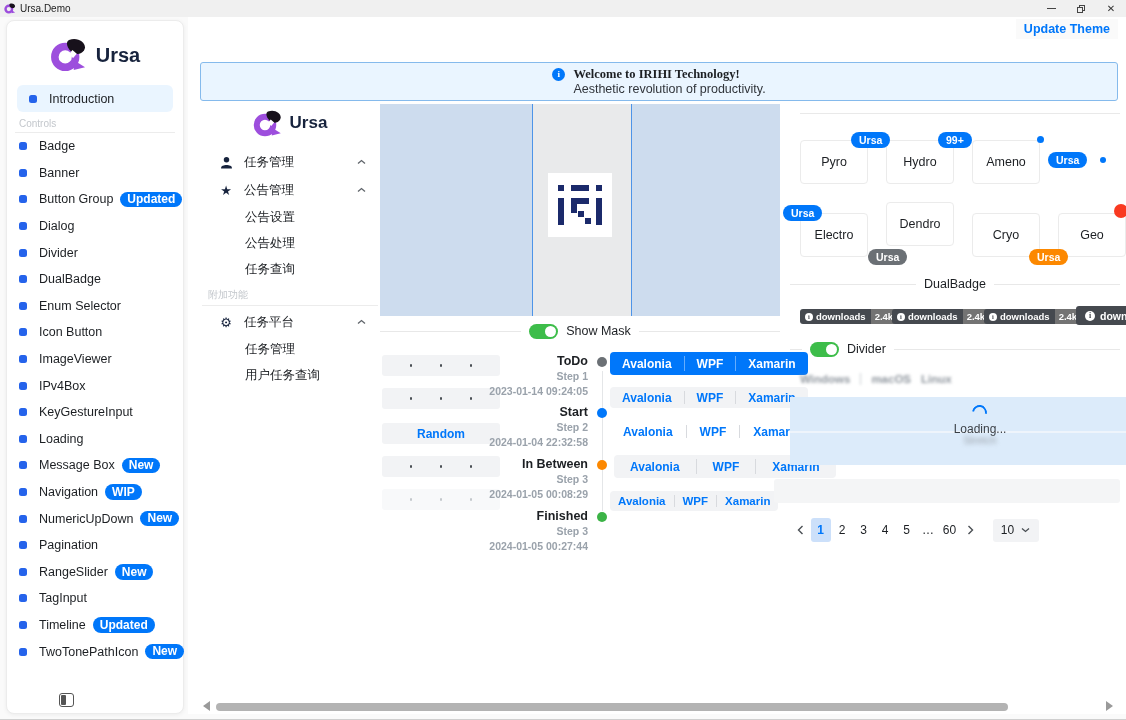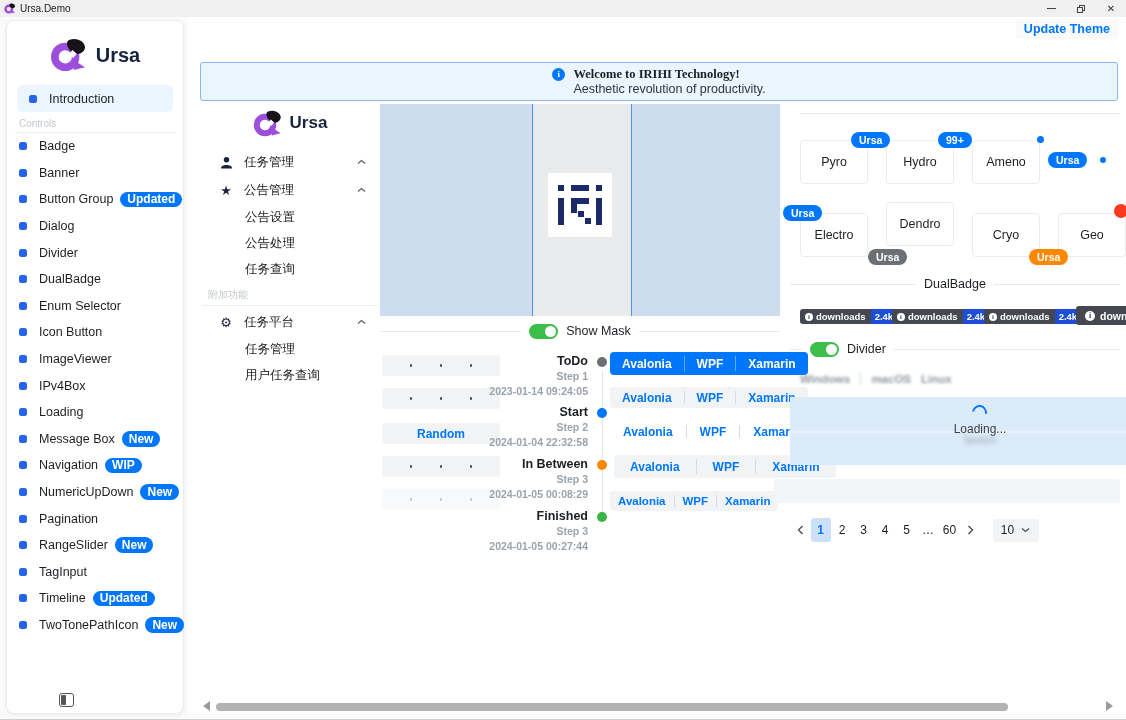--- a/index.html
+++ b/index.html
@@ -116,21 +116,21 @@
   .badge-card { position:absolute; width:68px; height:44px; background:#fff; border:1px solid #ebebeb;
     border-radius:4px; display:flex; align-items:center; justify-content:center; font-size:12.5px; color:#1c1f23; }
   .pill-badge { position:absolute; height:16px; border-radius:8px; padding:0 8px; font-size:10.5px; font-weight:700;
     color:#fff; display:inline-flex; align-items:center; }
   .dot-badge { position:absolute; border-radius:50%; }
 
   .dualbadge-divider { left:790px; top:277px; width:330px; height:14px; }
   .dual { position:absolute; display:inline-flex; height:15px; border-radius:3px; overflow:hidden;
     font-size:9.5px; font-weight:700; color:#fff; }
   .dual .l { background:#45494f; display:flex; align-items:center; gap:3px; padding:0 5px; }
-  .dual .r { background:#1d4ed8; display:flex; align-items:center; padding:0 4px; }
+  .dual .r { background:#737373; display:flex; align-items:center; padding:0 4px; }
   .dual .i-circ { width:8px; height:8px; border-radius:50%; background:#fff; color:#45494f; font-size:6.5px;
     font-weight:700; display:flex; align-items:center; justify-content:center; font-family:"Liberation Serif", serif; }
   .dual.big { height:19px; font-size:10.5px; }
   .dual.big .l { padding:0 9px; gap:5px; }
   .dual.big .i-circ { width:10px; height:10px; font-size:8px; }
 
   .divider-demo { left:790px; top:341px; width:330px; height:16px; display:flex; align-items:center; gap:8px; }
   .divider-demo .stub { width:12px; height:1px; background:#e8e8e8; }
   .divider-demo .line { flex:1; height:1px; background:#e8e8e8; }
 
@@ -244,20 +244,24 @@
           <span class="bullet"></span>
           <span>Icon Button</span>
         </div>
       <div class="side-item">
           <span class="bullet"></span>
           <span>ImageViewer</span>
         </div>
       <div class="side-item">
           <span class="bullet"></span>
           <span>IPv4Box</span>
+        </div>
+      <div class="side-item">
+          <span class="bullet"></span>
+          <span>KeyGestureInput</span>
         </div>
       <div class="side-item">
           <span class="bullet"></span>
           <span>Loading</span>
         </div>
       <div class="side-item">
           <span class="bullet"></span>
           <span>Message Box</span>
           <span class="tag-pill">New</span>
         </div>

